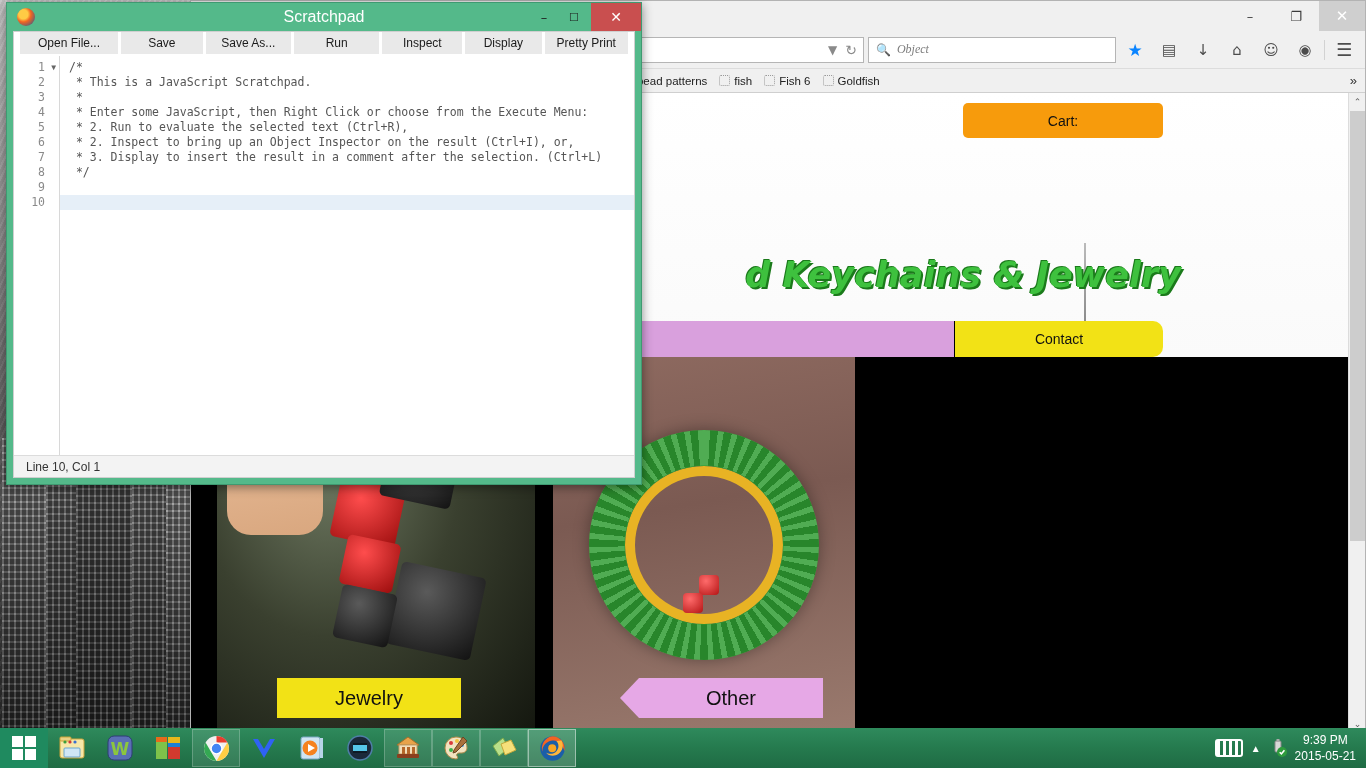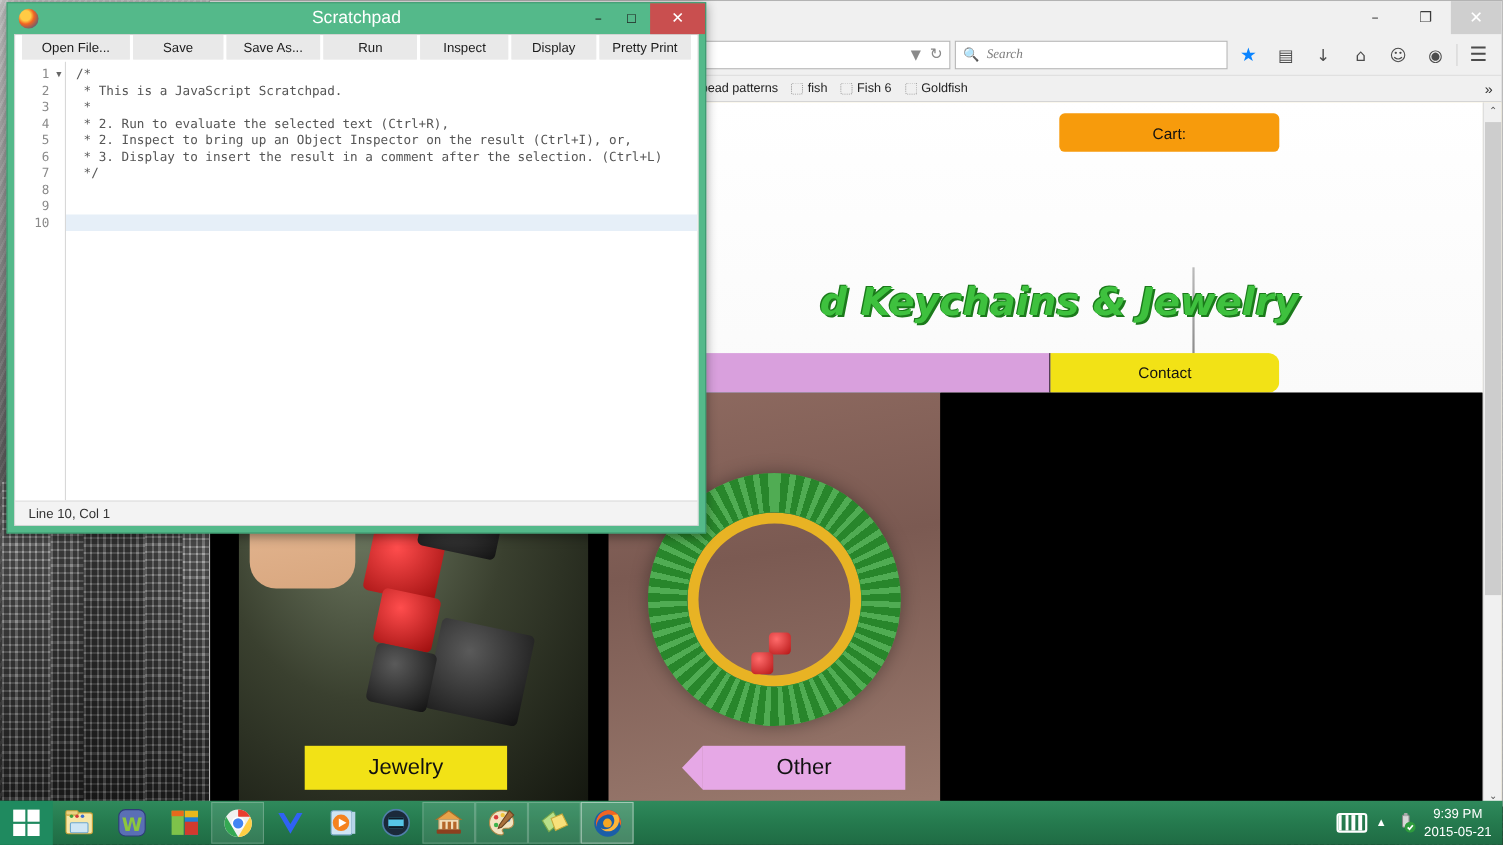--- a/index.html
+++ b/index.html
@@ -344,21 +344,21 @@
     <div class="ff-wbtn" id="ff-close">✕</div>
   </div>
 
   <div id="ff-navbar">
     <div id="urlbar">
       <span class="ub-ico">▼</span>
       <span class="ub-ico" style="font-size:14px;">↻</span>
     </div>
     <div id="searchbar">
       <span class="ub-ico">🔍</span>
-      <span class="sb-ph">Search</span>
+      <span class="sb-ph">Object</span>
     </div>
     <div class="navicon" id="nav-star">★</div>
     <div class="navicon">▤</div>
     <div class="navicon">↓</div>
     <div class="navicon">⌂</div>
     <div class="navicon">☺</div>
     <div class="navicon">◉</div>
     <div class="nav-sep"></div>
     <div class="navicon" id="nav-menu">☰</div>
   </div>
@@ -491,20 +491,21 @@
         <div class="gl">7</div>
         <div class="gl">8</div>
         <div class="gl">9</div>
         <div class="gl">10</div>
       </div>
       <div id="sp-code">
         <div id="sp-caretline"></div>
         <div class="cl">/*</div>
         <div class="cl"> * This is a JavaScript Scratchpad.</div>
         <div class="cl"> *</div>
+        <div class="cl"> * Enter some JavaScript, then Right Click or choose from the Execute Menu:</div>
         <div class="cl"> * 2. Run to evaluate the selected text (Ctrl+R),</div>
         <div class="cl"> * 2. Inspect to bring up an Object Inspector on the result (Ctrl+I), or,</div>
         <div class="cl"> * 3. Display to insert the result in a comment after the selection. (Ctrl+L)</div>
         <div class="cl"> */</div>
         <div class="cl"></div>
         <div class="cl"></div>
       </div>
     </div>
 
     <div id="sp-status">Line 10, Col 1</div>

